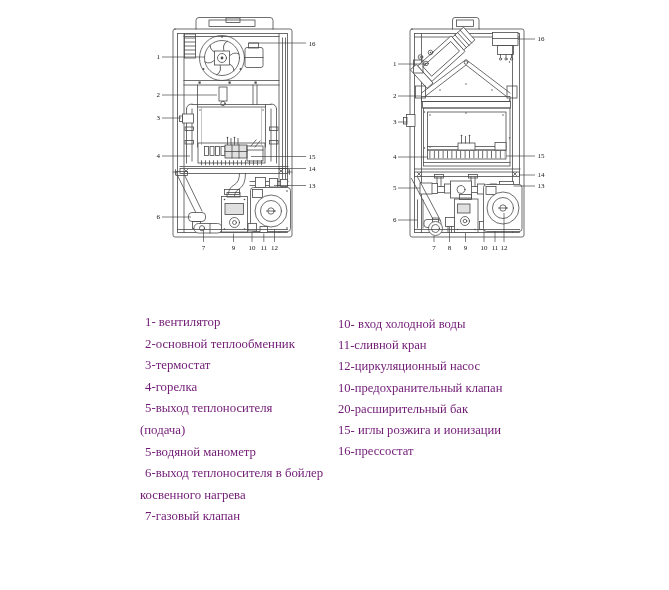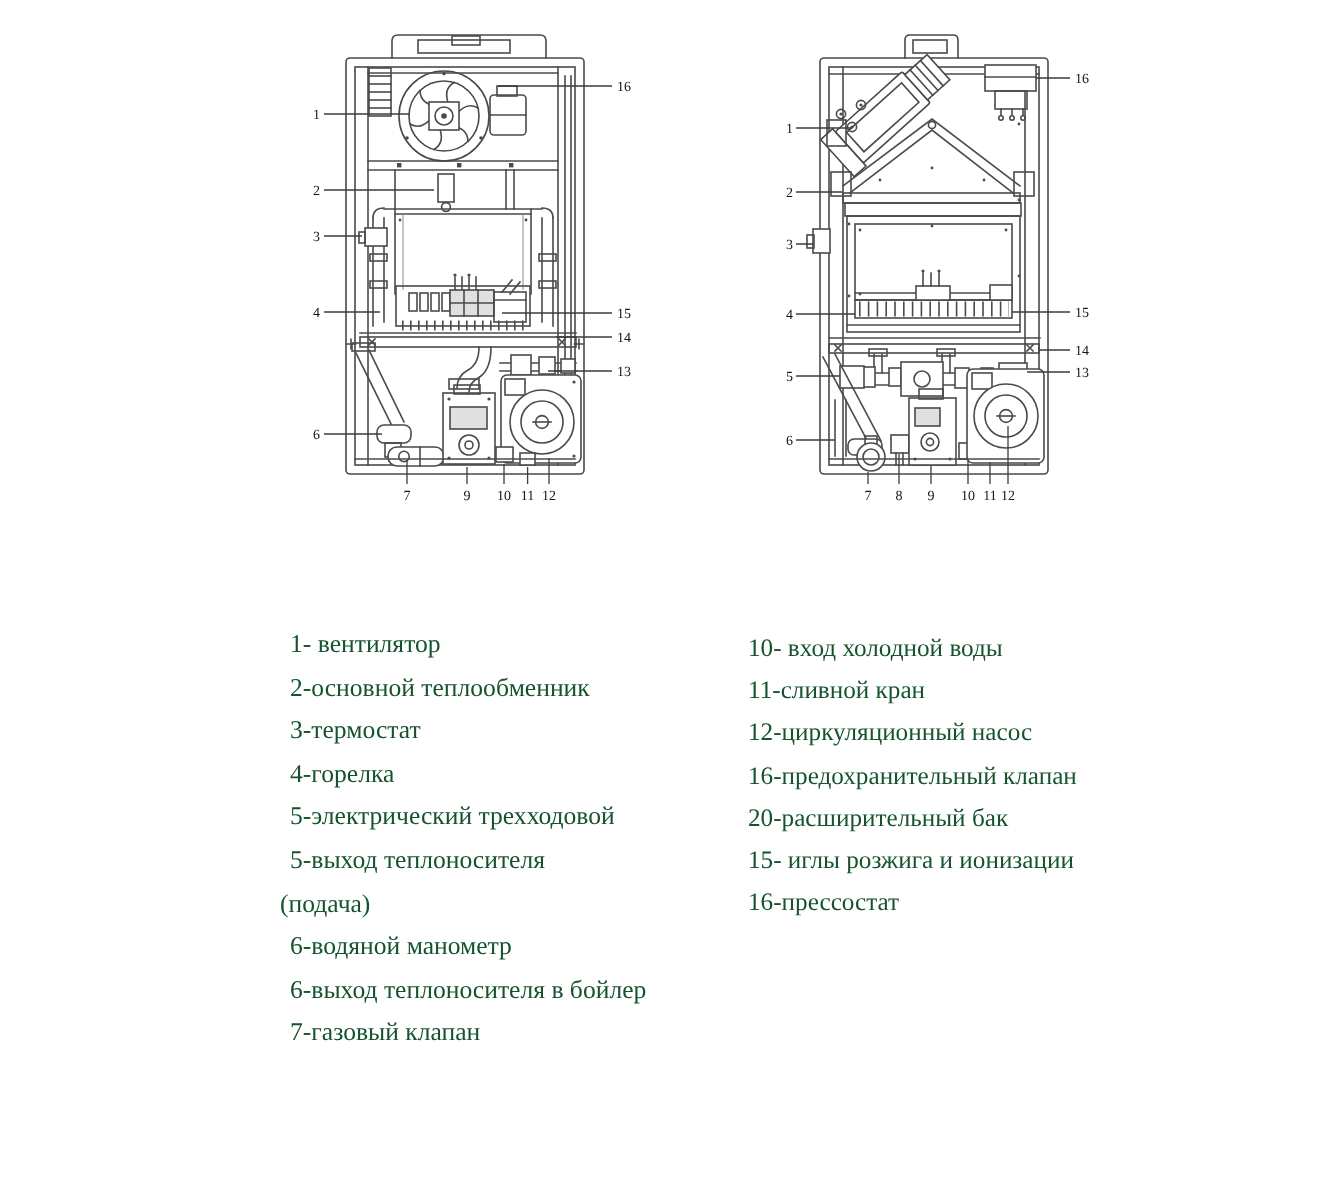--- a/index.html
+++ b/index.html
@@ -10,23 +10,23 @@
   .k{fill:none;stroke:#4a4a4a;stroke-width:.8;stroke-linecap:square;}
   .kf{fill:#fff;stroke:#4a4a4a;stroke-width:.8;}
   .kg{fill:#e0e0e0;stroke:#4a4a4a;stroke-width:.8;}
   .kd{fill:#4a4a4a;stroke:none;}
   .kt{fill:none;stroke:#8a8a8a;stroke-width:.5;}
   .ld{fill:none;stroke:#3d3d3d;stroke-width:.65;}
   .hatch5{stroke:#4a4a4a;stroke-width:5;stroke-dasharray:.8 3.2;fill:none;}
   .hatch8{stroke:#4a4a4a;stroke-width:7.5;stroke-dasharray:.8 3.6;fill:none;}
   .cn{font-family:"Liberation Serif",serif;font-size:7px;fill:#161616;}
   
-  .legend-col{position:absolute;color:#14532d;white-space:nowrap;}
+  .legend-col{position:absolute;color:#701a75;white-space:nowrap;}
   .col-a{left:140px;top:312px;font-size:12.8px;line-height:21.6px;}
-  .col-b{left:333px;top:314px;font-size:12.6px;line-height:21.2px;margin-left:36px;}
+  .col-b{left:333px;top:314px;font-size:12.6px;line-height:21.2px;}
   .lg{padding-left:5px;}
   .lg.indent{padding-left:18px;}
   .lg.cont{padding-left:0;}
 </style>
 </head>
 <body>
 
 <div class="page">
 
   <svg class="dgm" style="left:140px;top:8px" width="195" height="248" viewBox="140 8 195 248">
@@ -428,31 +428,31 @@
       <text class="cn" x="495" y="250" text-anchor="middle">11</text>
       <text class="cn" x="504" y="250" text-anchor="middle">12</text>
     </g>
   </svg>
 
   <div class="legend-col col-a">
     <div class="lg n">1- вентилятор</div>
     <div class="lg n">2-основной теплообменник</div>
     <div class="lg n">3-термостат</div>
     <div class="lg n">4-горелка</div>
-    <div class="lg n">5-электрический трехходовой</div>
     <div class="lg n">5-выход теплоносителя</div>
     <div class="lg cont">(подача)</div>
-    <div class="lg n">6-водяной манометр</div>
+    <div class="lg n">5-водяной манометр</div>
     <div class="lg n">6-выход теплоносителя в бойлер</div>
+    <div class="lg cont">косвенного нагрева</div>
     <div class="lg n">7-газовый клапан</div>
   </div>
 
   <div class="legend-col col-b">
     <div class="lg n">10- вход холодной воды</div>
     <div class="lg n">11-сливной кран</div>
     <div class="lg n">12-циркуляционный насос</div>
-    <div class="lg n">16-предохранительный клапан</div>
+    <div class="lg n">10-предохранительный клапан</div>
     <div class="lg n">20-расширительный бак</div>
     <div class="lg n">15- иглы розжига и ионизации</div>
     <div class="lg n">16-прессостат</div>
   </div>
 
 </div>
 
 </body></html>

